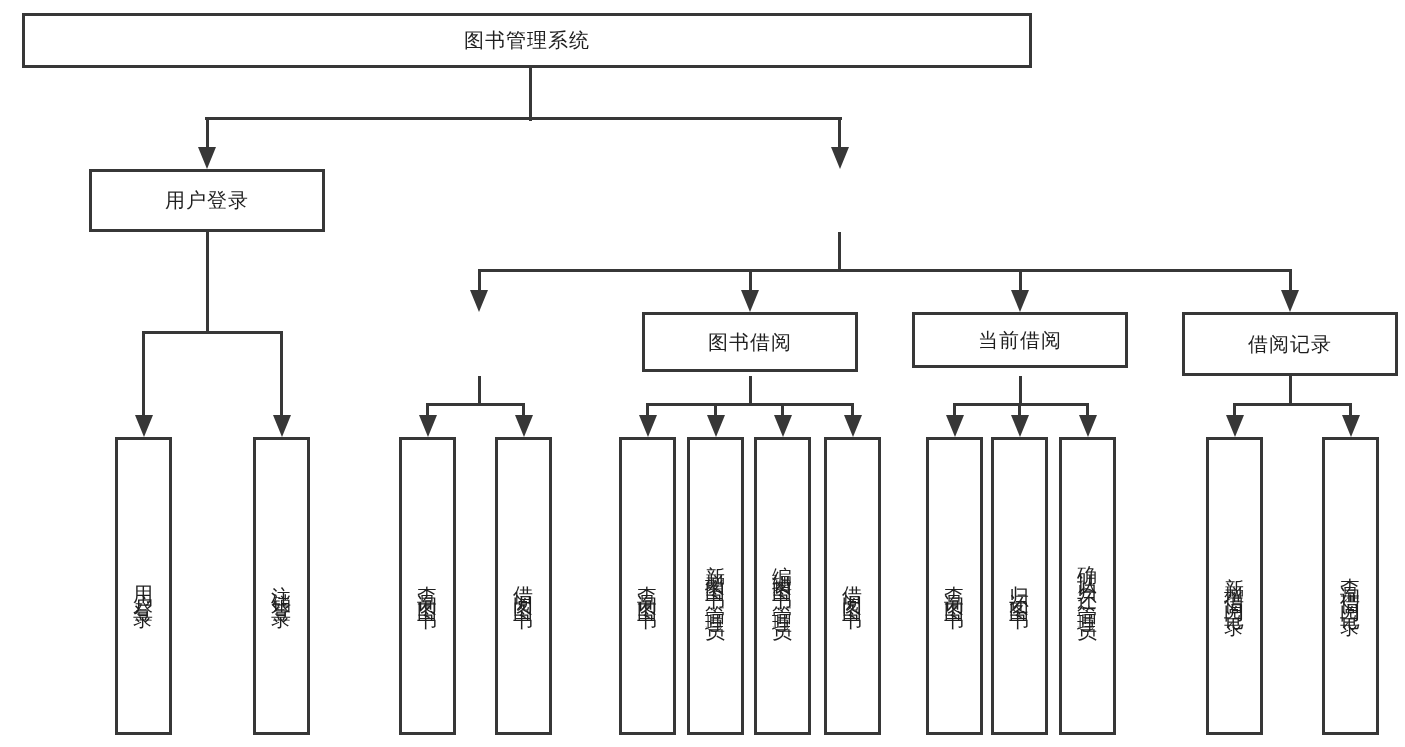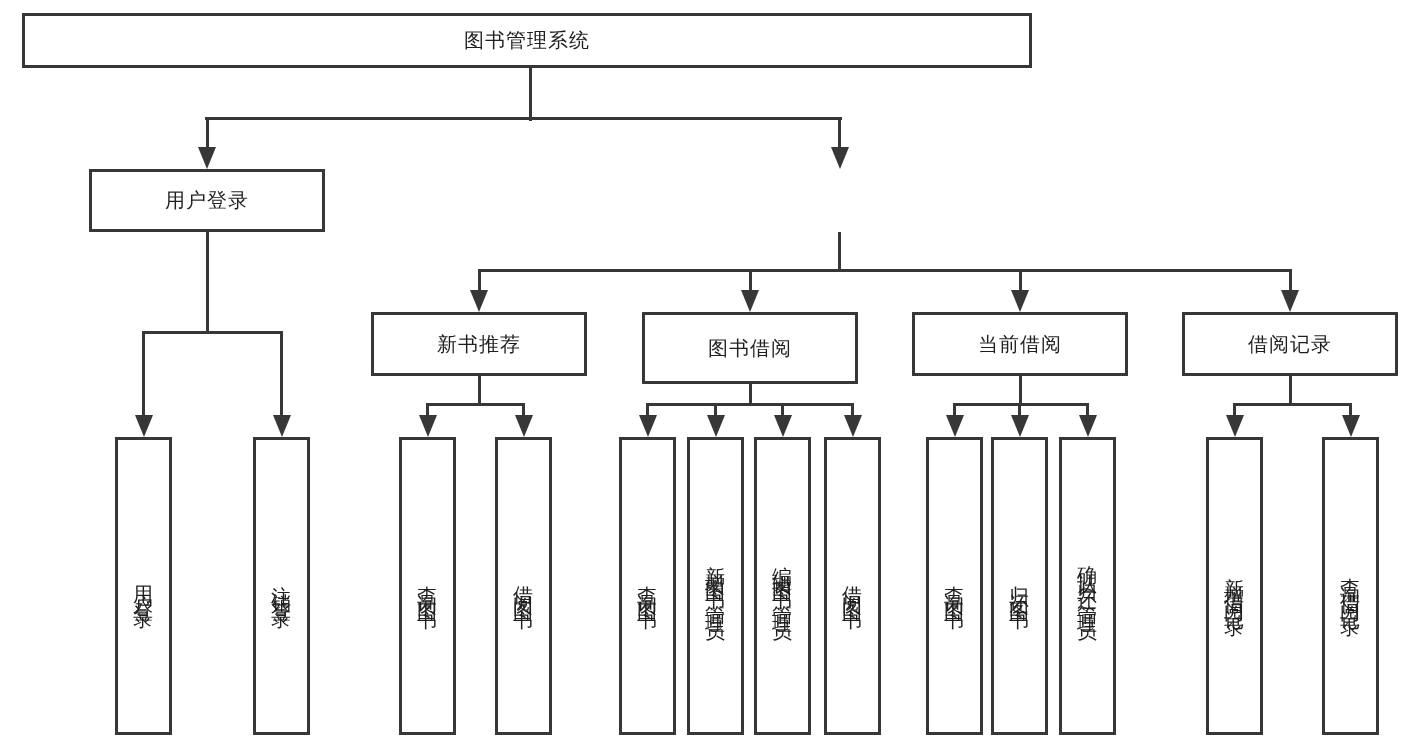--- a/index.html
+++ b/index.html
@@ -65,27 +65,24 @@
   <div class="hline" style="left:468.5px;top:269px;width:814px"></div>
   <div class="vline" style="left:468.5px;top:269px;height:21px"></div>
   <div class="vline" style="left:739.5px;top:269px;height:21px"></div>
   <div class="vline" style="left:1009.5px;top:269px;height:21px"></div>
   <div class="vline" style="left:1279.5px;top:269px;height:21px"></div>
   <div class="arrow" style="left:461px;top:290px"></div>
   <div class="arrow" style="left:732px;top:290px"></div>
   <div class="arrow" style="left:1002px;top:290px"></div>
   <div class="arrow" style="left:1272px;top:290px"></div>
 
-  <div class="box" style="left:362px;top:312px;width:216px;height:64px">
-    <span>新书推荐</span>
-  </div>
-  <div class="box" style="left:633px;top:312px;width:216px;height:72px">
+  <div class="box" style="left:633px;top:312px;width:216px;height:60px">
     <span>图书借阅</span>
   </div>
-  <div class="box" style="left:903px;top:312px;width:216px;height:64px">
+  <div class="box" style="left:903px;top:312px;width:216px;height:56px">
     <span>当前借阅</span>
   </div>
   <div class="box" style="left:1173px;top:312px;width:216px;height:64px">
     <span>借阅记录</span>
   </div>
 
   <div class="vline" style="left:468.5px;top:376px;height:30px"></div>
   <div class="hline" style="left:417px;top:403px;width:99px"></div>
   <div class="vline" style="left:417px;top:403px;height:12px"></div>
   <div class="vline" style="left:513px;top:403px;height:12px"></div>

